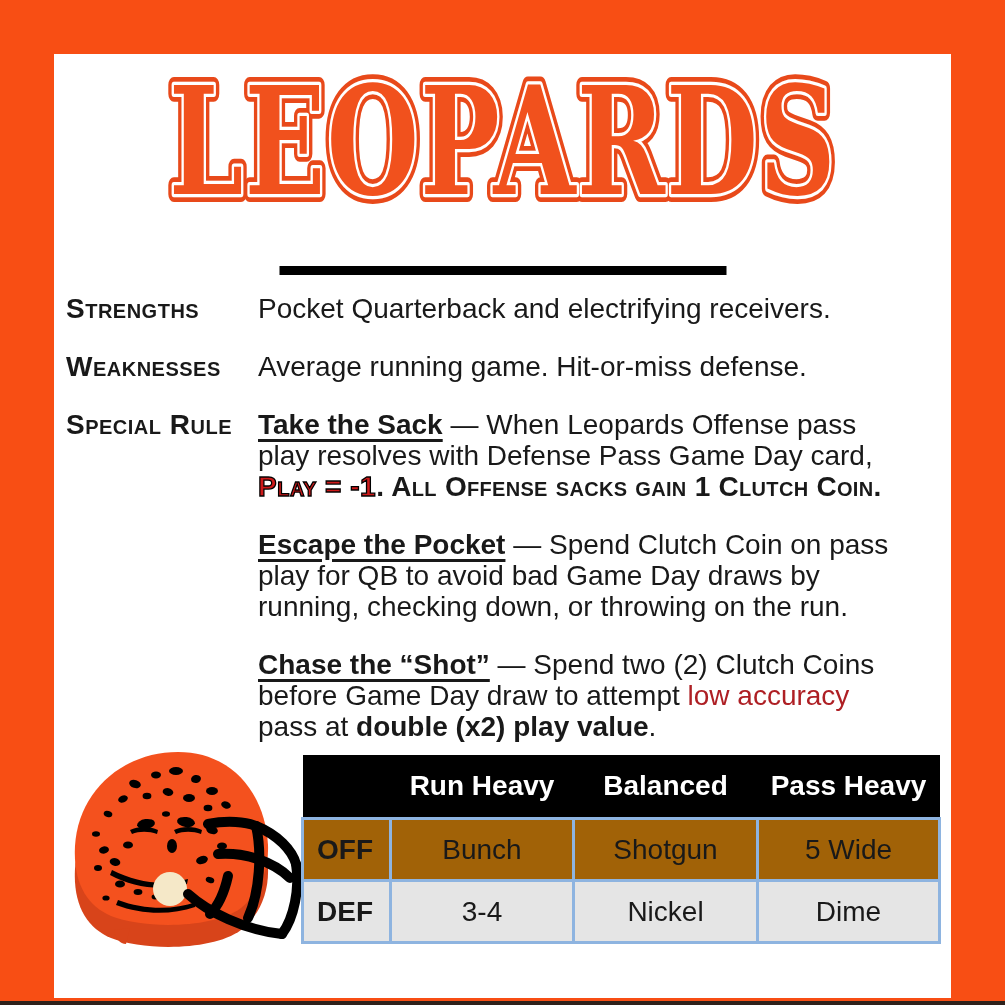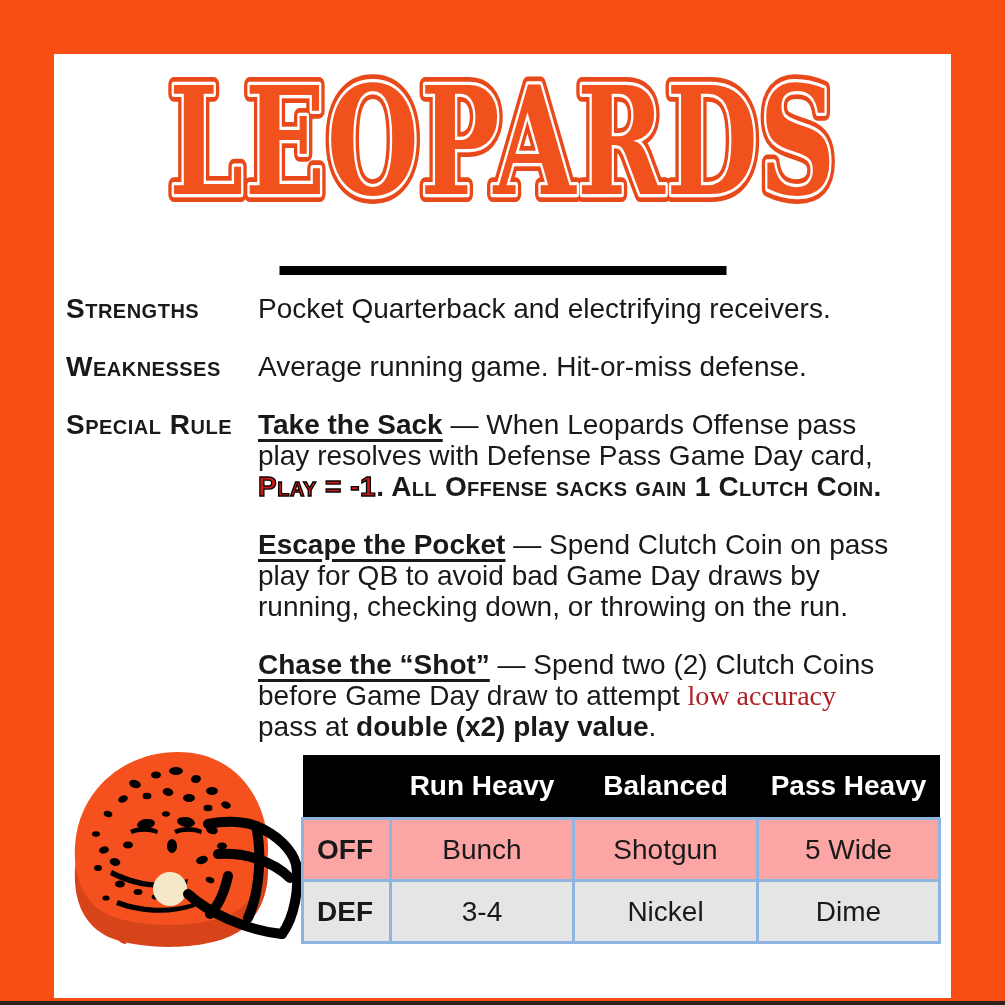--- a/index.html
+++ b/index.html
@@ -61,40 +61,40 @@
     text-decoration:underline;
     text-decoration-thickness:2.5px;
     text-underline-offset:5px;
   }
   .play-red{
     font-weight:bold;font-variant:small-caps;color:#CE1A1A;
     -webkit-text-stroke:1.3px #000;
     letter-spacing:.5px;
   }
   .sc-tail{font-weight:bold;font-variant:small-caps;letter-spacing:.3px;}
-  .accent-red{color:#AE1F24;font-family:Liberation Serif, serif;}
+  .accent-red{color:#AE1F24;}
   .bold-seg{font-weight:bold;}
 
   
   .helmet-svg{position:absolute;left:6px;top:688px;width:252px;height:208px;overflow:visible;}
 
   
   table.formations{
     position:absolute;left:247px;top:701px;
     border-collapse:collapse;table-layout:fixed;width:637px;
     font-size:28px;
     padding-left:44px;
   }
   table.formations thead th{
     background:#000;color:#FFF;font-weight:bold;height:60px;border:0;
     text-align:center;vertical-align:middle;
   }
   table.formations tbody tr{height:62px;}
   table.formations tbody th, table.formations tbody td{
-    border:3px solid #8EB4E0;background:#fca5a5;vertical-align:middle;
+    border:3px solid #8EB4E0;background:#a16207;vertical-align:middle;
   }
   table.formations tbody th{font-weight:bold;text-align:left;padding-left:13px;}
   table.formations tbody td{text-align:center;}
   table.formations tr.alt th, table.formations tr.alt td{background:#e5e5e5;}
 </style>
 </head>
 <body>
 
 <div class="card">
 

